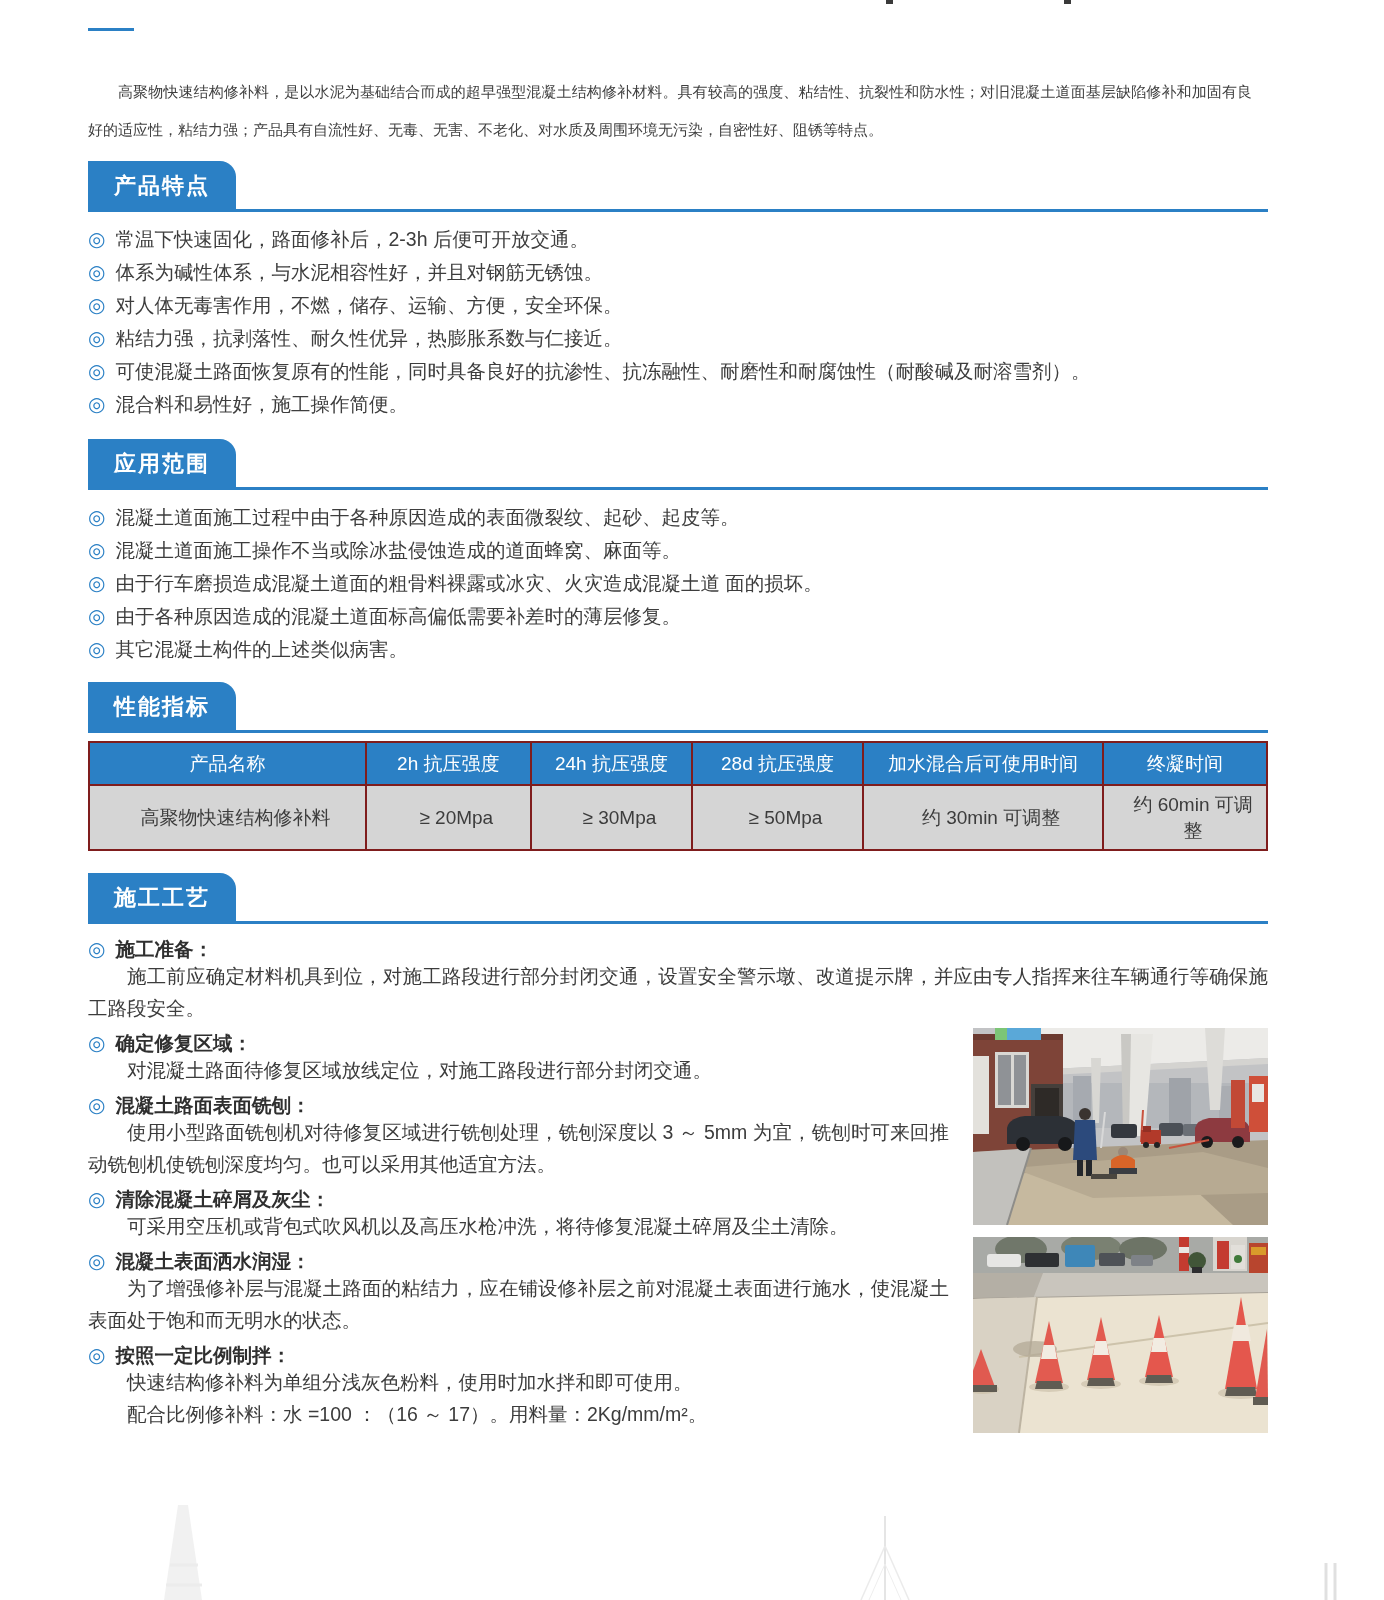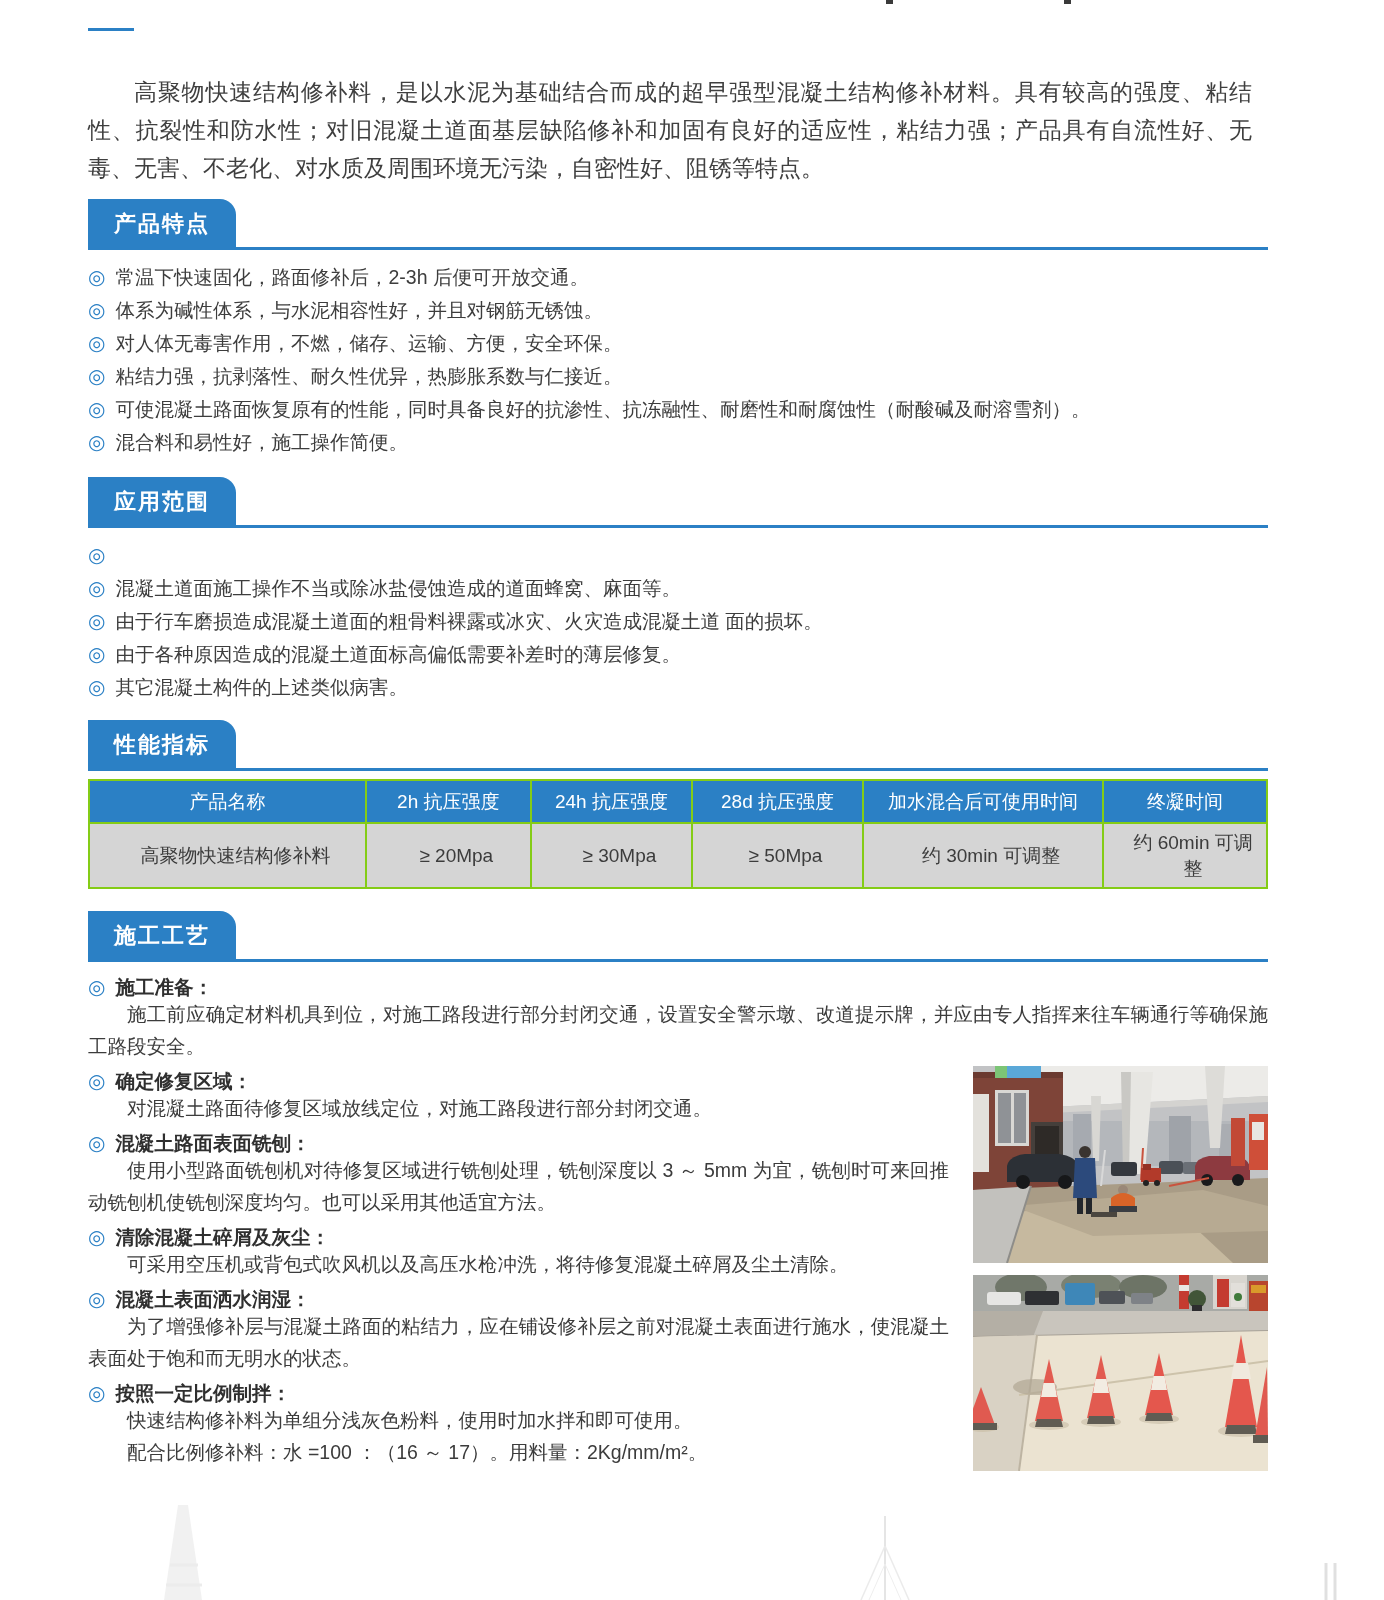--- a/index.html
+++ b/index.html
@@ -19,21 +19,21 @@
 
   h1{
     margin:24px 0 0 0;
     font-size:30px;line-height:34px;font-weight:bold;
     color:var(--accent);letter-spacing:1px;
   }
   .title-dash{width:46px;height:3px;background:var(--accent);margin-top:28px;}
 
   .intro{
     margin:42px 16px 0 0;
-    font-size:23px;line-height:38px;text-align:justify;text-indent:2em;color:#3f3f3f;
+    font-size:15px;line-height:38px;text-align:justify;text-indent:2em;color:#3f3f3f;
   }
 
   .section-header{border-bottom:3px solid var(--accent);font-size:0;}
   .badge{
     display:inline-block;vertical-align:bottom;
     background:var(--accent);color:#fff;
     font-size:22px;font-weight:bold;letter-spacing:2px;
     padding:10px 26px 8px 26px;
     border-radius:0 16px 0 0;
   }
@@ -52,21 +52,21 @@
 
   .standard{
     margin:18px 0 0 0;text-align:center;
     font-size:19.5px;color:#4a4a4a;
   }
   table.perf{
     width:100%;border-collapse:collapse;margin-top:8px;
     border:2px solid #3f3f3f;table-layout:fixed;
   }
   table.perf th,table.perf td{
-    border:2px solid #84cc16;text-align:center;vertical-align:middle;
+    border:2px solid #7f1d1d;text-align:center;vertical-align:middle;
   }
   table.perf th{
     background:var(--accent);color:#ffffff;font-weight:normal;
     font-size:19px;padding:8px 4px 7px 4px;
   }
   table.perf td{
     background:#d5d5d5;color:#3c3c3c;font-size:19px;padding:6px 4px 5px 20px;
   }
 
   .process-body{margin-top:14px;}
@@ -135,20 +135,21 @@
     </ul>
   </div>
 
   <div class="section sec-apps">
     <div class="section-header">
       <span class="badge">应用范围</span>
     </div>
     <ul class="bullets">
       <li>
           <span class="bl">◎</span>
+          <span>混凝土道面施工过程中由于各种原因造成的表面微裂纹、起砂、起皮等。</span>
         </li>
       <li>
           <span class="bl">◎</span>
           <span>混凝土道面施工操作不当或除冰盐侵蚀造成的道面蜂窝、麻面等。</span>
         </li>
       <li>
           <span class="bl">◎</span>
           <span>由于行车磨损造成混凝土道面的粗骨料裸露或冰灾、火灾造成混凝土道 面的损坏。</span>
         </li>
       <li>

